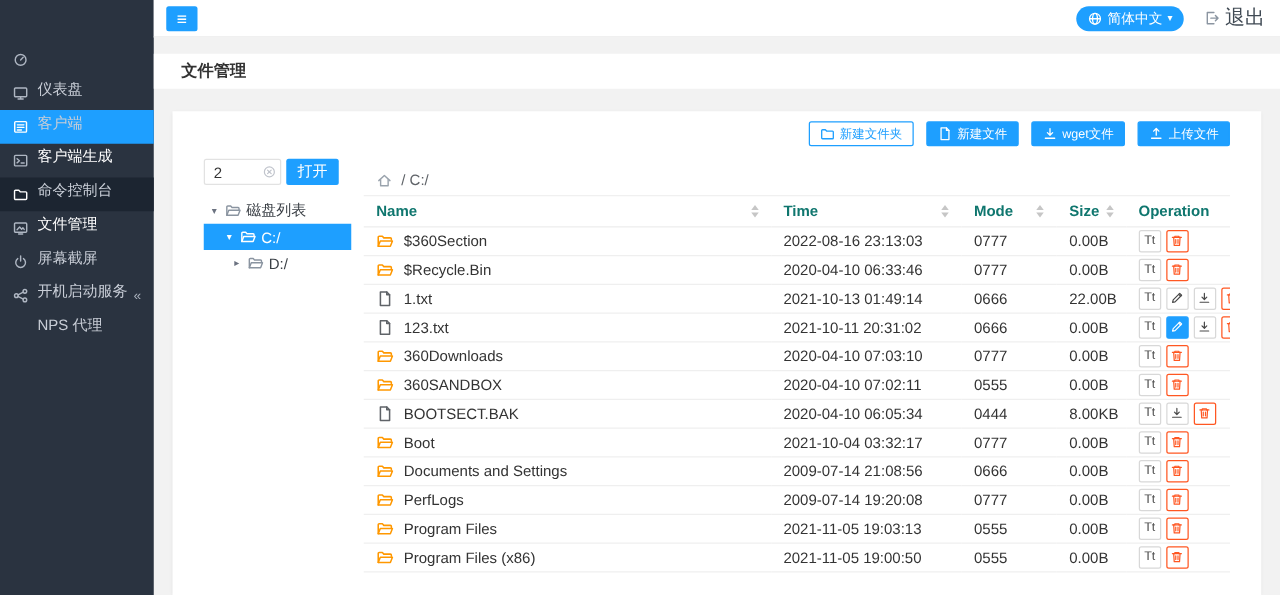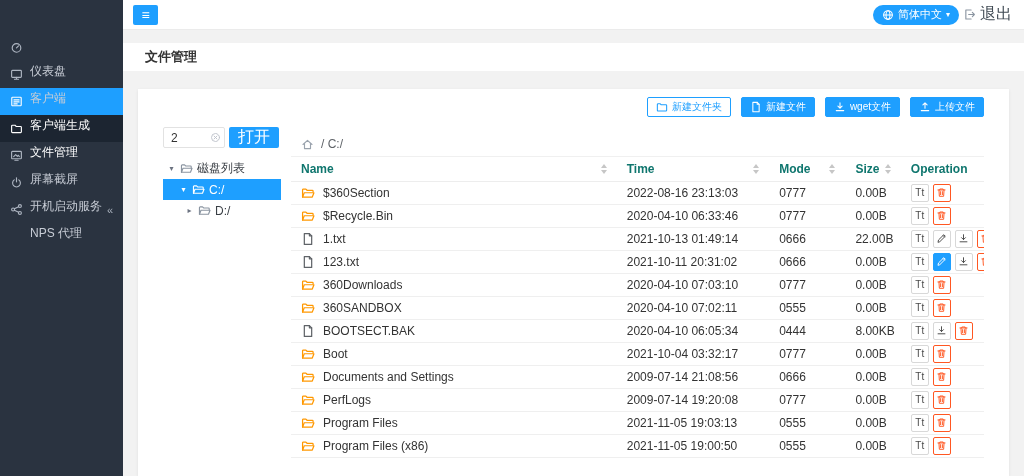--- a/index.html
+++ b/index.html
@@ -32,21 +32,21 @@
   .main { flex: 1; min-width: 0; display: flex; flex-direction: column; height: 476px; }
   .topbar {
     height: 30px; flex: none; background: #fff; border-bottom: 1px solid #ebebeb;
     display: flex; align-items: center; justify-content: space-between; padding: 0 12px 0 10px;
   }
   .hamburger {
     width: 25px; height: 20px; border: none; border-radius: 2px;
     background: var(--accent, #1E9FFF); color: #fff; font-size: 14px; line-height: 1;
     display: flex; align-items: center; justify-content: center; cursor: pointer;
   }
-  .topbar-right { display: flex; align-items: center; gap: 4px; }
+  .topbar-right { display: flex; align-items: center; gap: 16px; }
   .lang-btn {
     display: inline-flex; align-items: center; gap: 4px; height: 20px; padding: 0 9px;
     background: var(--accent, #1E9FFF); color: #fff; border: none; border-radius: 10px;
     font-size: 11px; cursor: pointer; font-family: inherit;
   }
   .lang-btn .caret { font-size: 8px; }
   .logout { display: flex; align-items: center; gap: 4px; font-size: 16px; color: #404a54; cursor: pointer; }
   .logout .icon { color: #8b95a1; }
 
   
@@ -72,21 +72,21 @@
   .left-pane { width: 118px; flex: none; margin-right: 10px; }
   .open-row { display: flex; align-items: center; gap: 4px; }
   .input-wrap { position: relative; display: inline-block; }
   .num-input {
     width: 62px; height: 21px; border: 1px solid #e2e2e2; border-radius: 2px;
     padding: 0 16px 0 7px; font-size: 12px; color: #333; font-family: inherit; outline: none;
   }
   .clear { position: absolute; right: 4px; top: 5px; color: #c0c4cc; cursor: pointer; }
   .open-btn {
     height: 21px; padding: 0 9px; background: var(--accent, #1E9FFF); color: #fff;
-    border: none; border-radius: 2px; font-size: 16px; cursor: pointer; font-family: inherit;
+    border: none; border-radius: 2px; font-size: 12px; cursor: pointer; font-family: inherit;
   }
   .tree { margin-top: 10px; }
   .tree-row { display: flex; align-items: center; gap: 4px; height: 21px; font-size: 12px; color: #3a3f45; cursor: pointer; }
   .tree-row .caret-t { font-size: 8px; color: #6b7280; width: 9px; text-align: center; }
   .tree-row .icon { color: #8a94a0; flex: none; }
   .tree-row.selected { background: var(--accent, #1E9FFF); color: #fff; }
   .tree-row.selected .icon, .tree-row.selected .caret-t { color: #fff; }
 
   
   .right-pane { flex: 1; min-width: 0; }
@@ -155,20 +155,30 @@
           <span class="lab">客户端</span>
         </div>
         <div class="side-item highlight">
           <span class="icon">
             <svg xmlns="http://www.w3.org/2000/svg" viewBox="0 0 16 16" fill="none" stroke="currentColor" stroke-width="1.4" stroke-linecap="round" stroke-linejoin="round">
               <rect x="2.2" y="2.8" width="11.6" height="10.4" rx="1"></rect>
               <path d="M4.8 6h6.4M4.8 8.5h6.4M4.8 11h4"></path>
             </svg>
           </span>
           <span class="lab">客户端生成</span>
+        </div>
+        <div class="side-item ">
+          <span class="icon">
+            <svg xmlns="http://www.w3.org/2000/svg" viewBox="0 0 16 16" fill="none" stroke="currentColor" stroke-width="1.4" stroke-linecap="round" stroke-linejoin="round">
+              <rect x="2" y="2.8" width="12" height="10.4" rx="1"></rect>
+              <path d="M4.5 6.2l2.3 2-2.3 2"></path>
+              <path d="M8.5 10.4h3"></path>
+            </svg>
+          </span>
+          <span class="lab">命令控制台</span>
         </div>
         <div class="side-item active">
           <span class="icon">
             <svg xmlns="http://www.w3.org/2000/svg" viewBox="0 0 16 16" fill="none" stroke="currentColor" stroke-width="1.4" stroke-linecap="round" stroke-linejoin="round">
               <path d="M2 5c0-.55.45-1 1-1h3.2l1.4 1.5H13c.55 0 1 .45 1 1V12c0 .55-.45 1-1 1H3c-.55 0-1-.45-1-1z"></path>
             </svg>
           </span>
           <span class="lab">文件管理</span>
         </div>
         <div class="side-item ">

